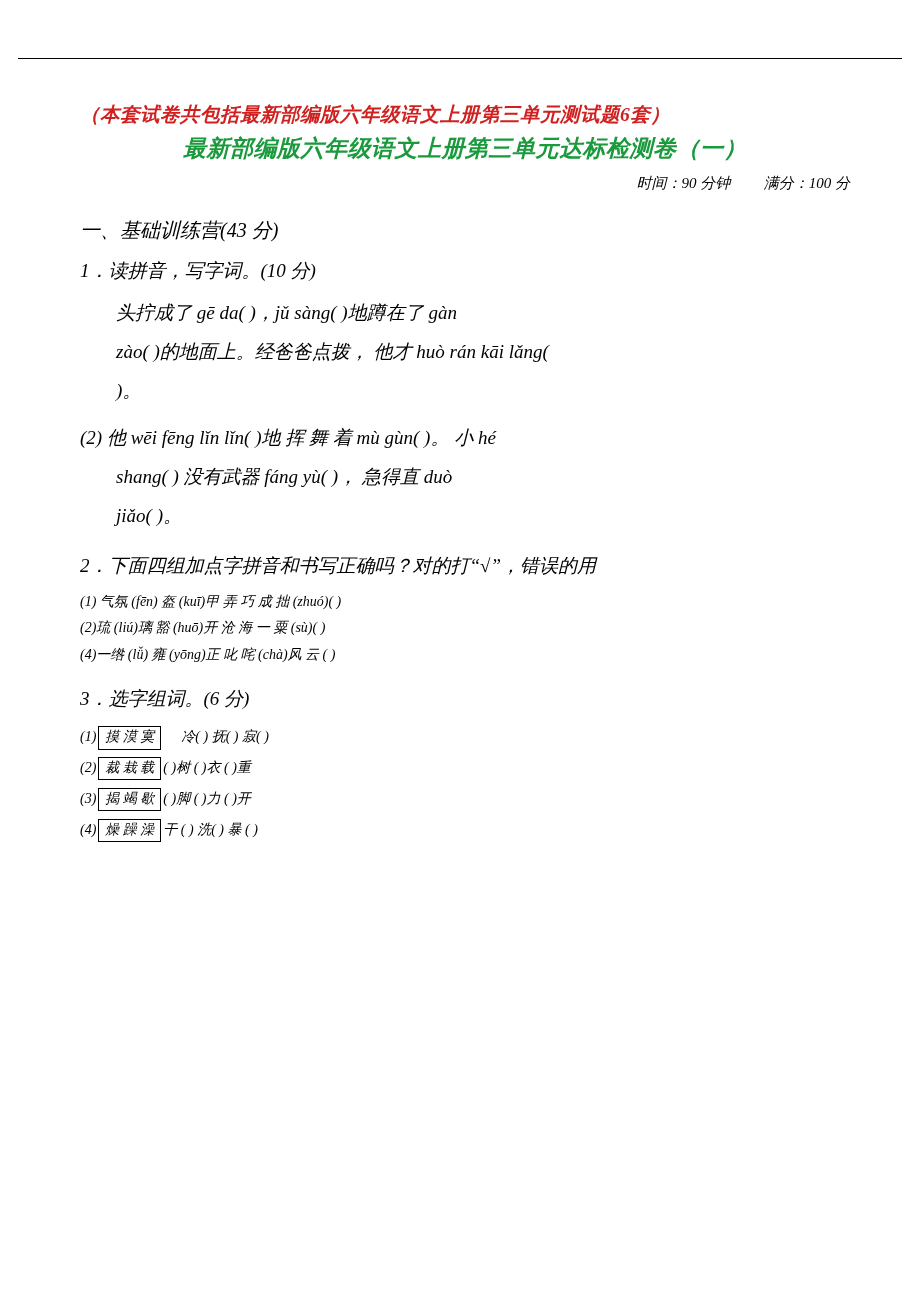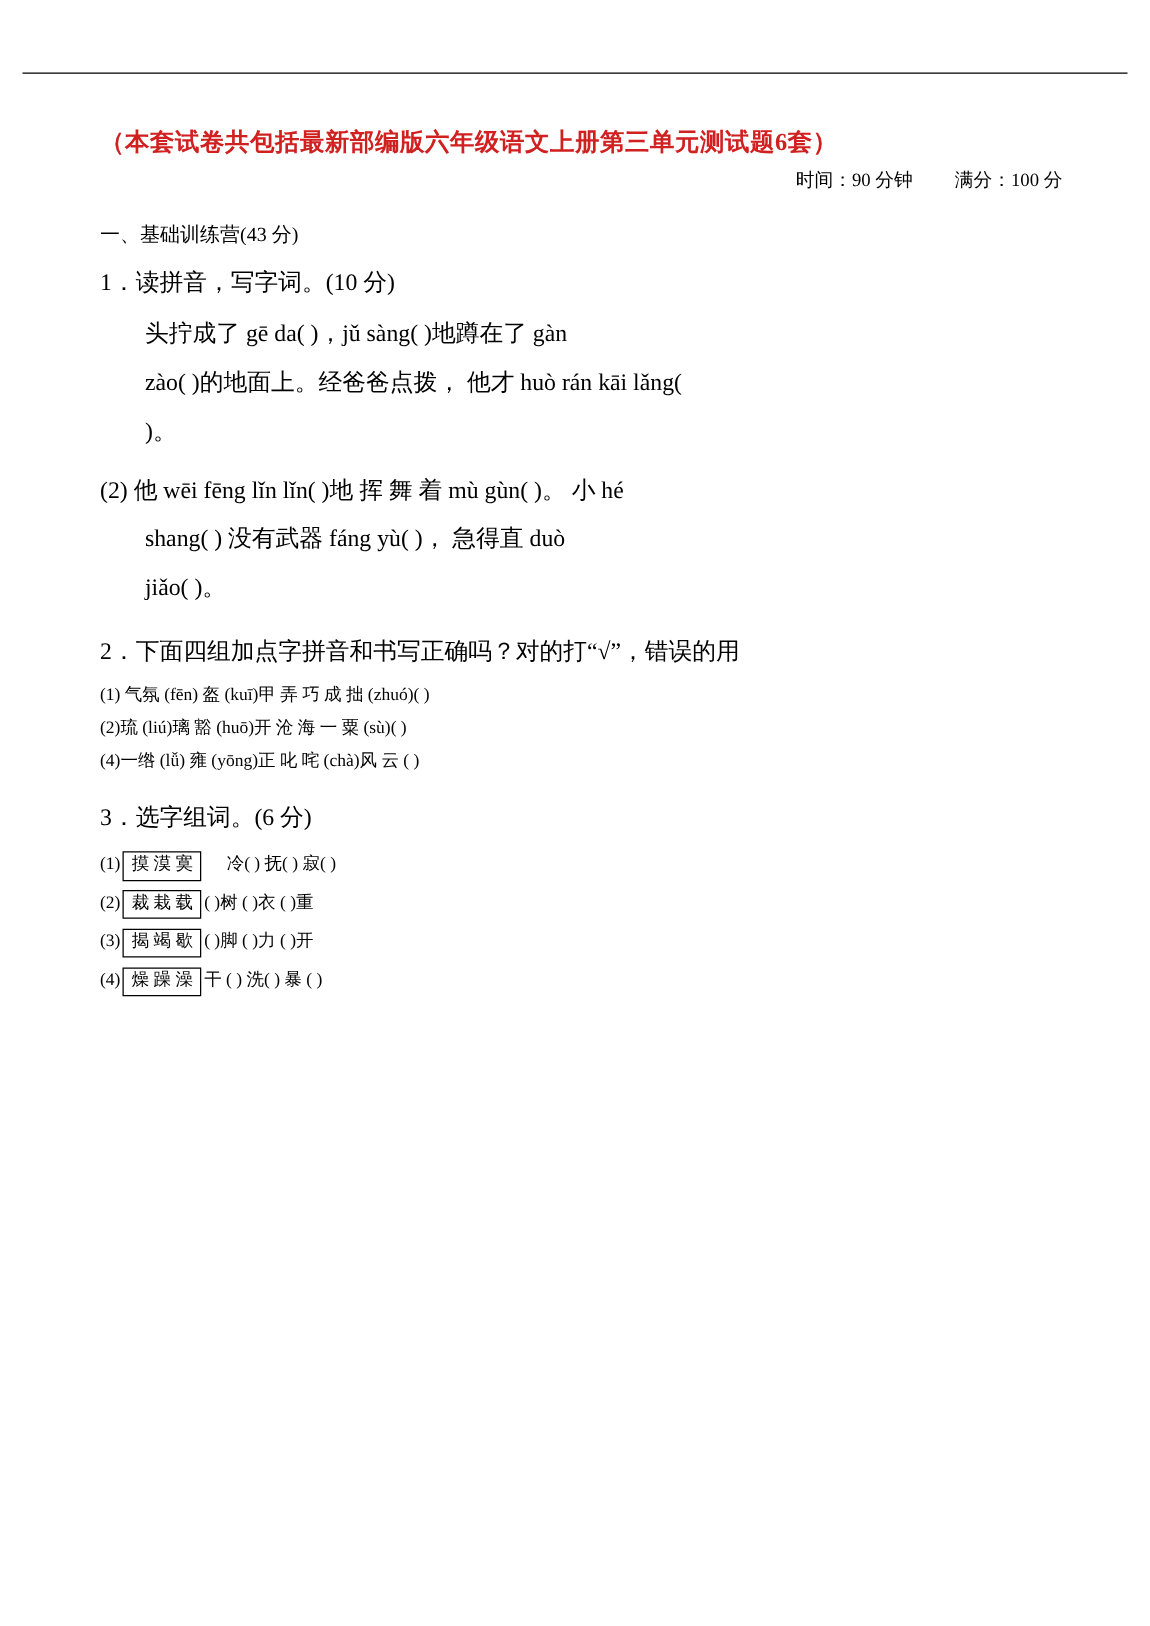--- a/index.html
+++ b/index.html
@@ -14,20 +14,21 @@
     color: #000000;
     position: relative;
     overflow: hidden;
   }
   .page {
     position: relative;
     width: 920px;
     height: 954px;
     box-sizing: border-box;
     padding: 16px 80px;
+    font-style: italic;
   }
   .top-rule {
     position: absolute;
     left: 18px;
     right: 18px;
     top: 58px;
     border-top: 1.5px solid #000;
   }
   .content {
     position: absolute;
@@ -54,21 +55,21 @@
   .meta-line {
     text-align: right;
     font-size: 15px;
     margin: 6px 0 16px 0;
   }
   .meta-line .gap {
     display: inline-block;
     width: 26px;
   }
   .section-head {
-    font-size: 16px;
+    font-size: 20px;
     margin: 24px 0 12px 0;
   }
   .q-head {
     font-size: 19px;
     margin: 14px 0 10px 0;
   }
   .q-num {
     font-family: "Liberation Serif", serif;
   }
   .para {
@@ -107,20 +108,21 @@
 <body>
 
 <div class="page">
 
   <div class="top-rule"></div>
 
   <div class="content">
 
     <div class="series-note">（本套试卷共包括最新部编版六年级语文上册第三单元测试题6套）</div>
 
+    <div class="doc-title">最新部编版六年级语文上册第三单元达标检测卷（一）</div>
 
     <div class="meta-line">
       <span>时间：90 分钟</span>
       <span class="gap"></span>
       <span>满分：100 分</span>
     </div>
 
     <div class="section-head">一、基础训练营(43 分)</div>
 
     <div class="q-head">

